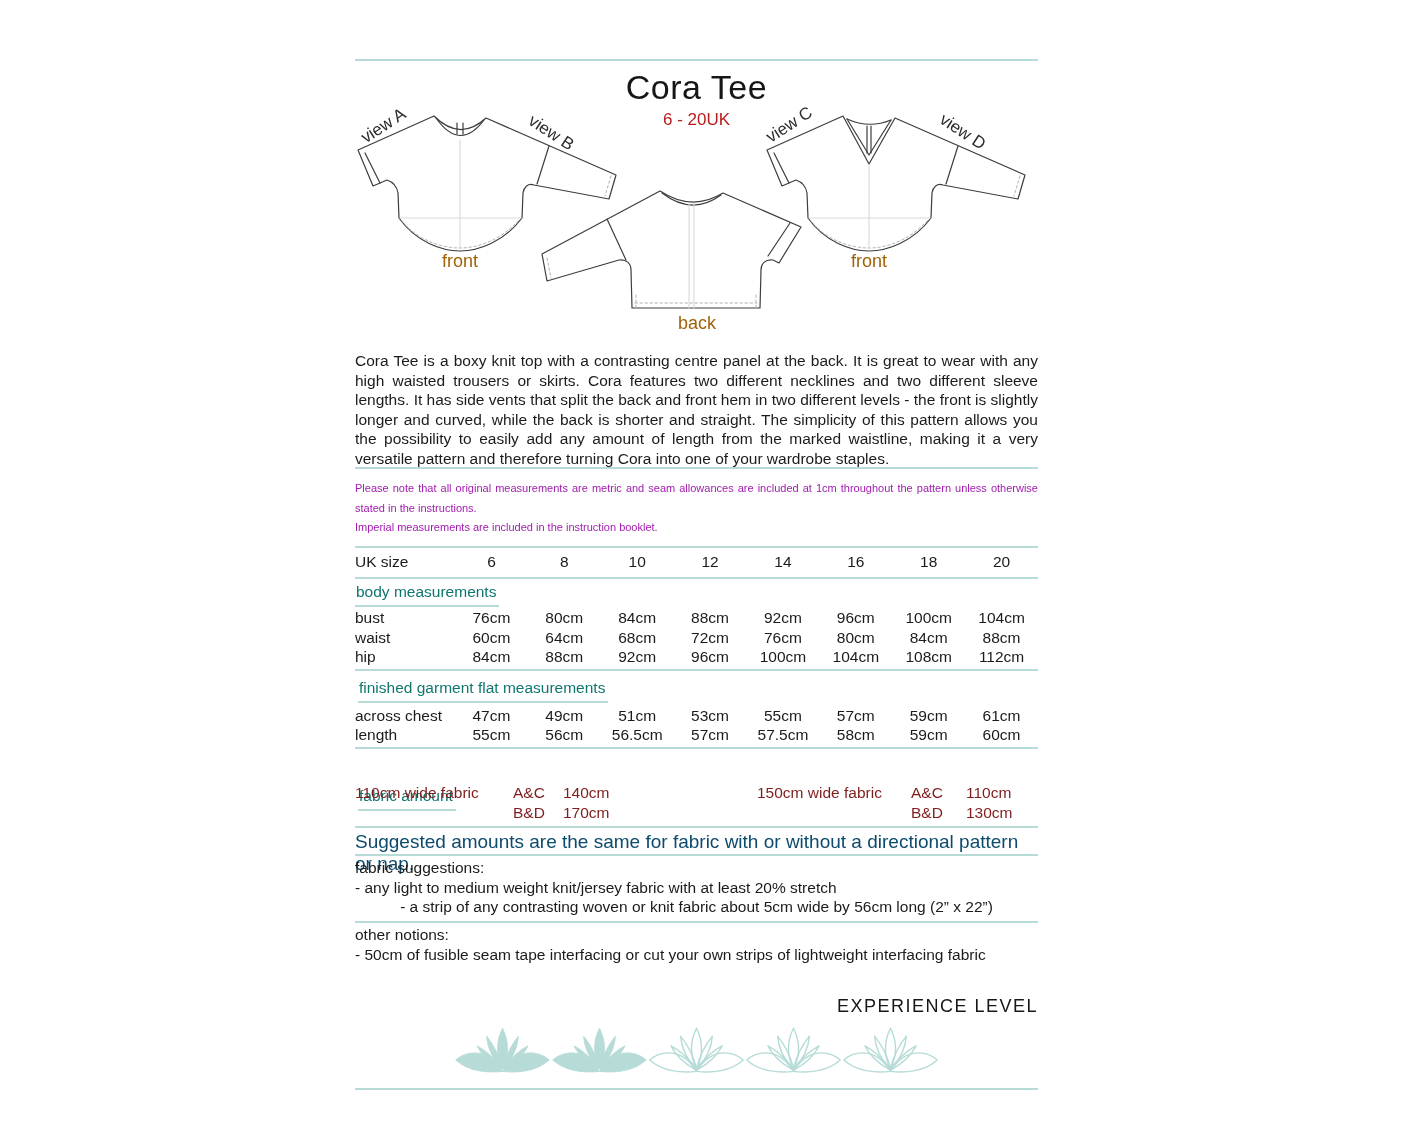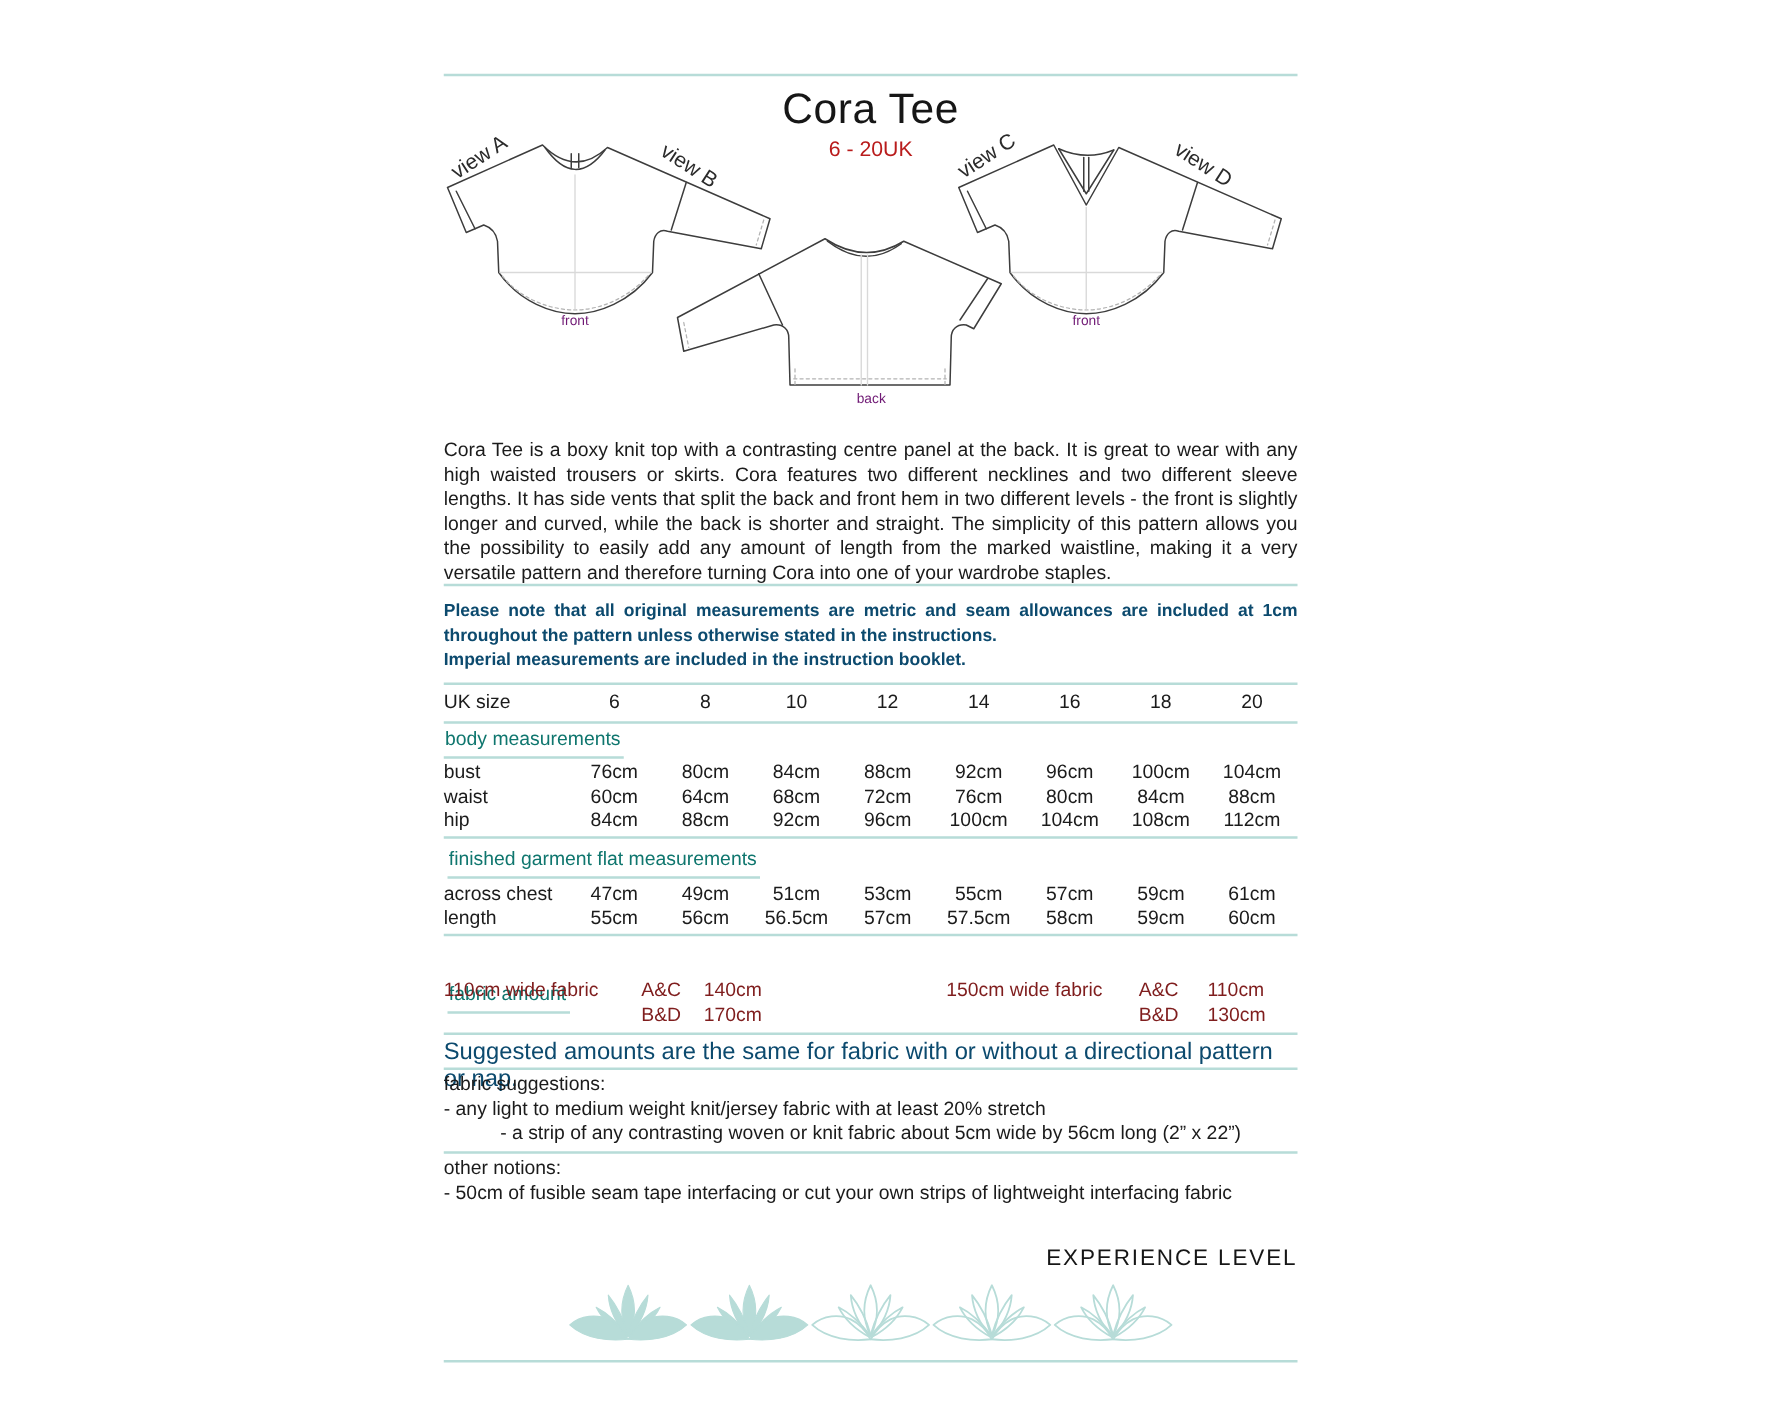--- a/index.html
+++ b/index.html
@@ -35,26 +35,26 @@
     font-size:17px;color:#b91c1c;}
 
   
   .drawings{position:absolute;top:100px;left:0;width:683px;height:250px;}
   .garment{position:absolute;}
   .garment path, .garment line{fill:none;stroke:var(--line);stroke-width:1.2;stroke-linejoin:round;stroke-linecap:round;}
   .garment .fillbody{fill:#ffffff;}
   .garment .faint{stroke:var(--faint);stroke-width:1.1;}
   .garment .dashed{stroke:var(--dash);stroke-width:1;stroke-dasharray:2.5 2.5;}
   .view-label{position:absolute;font-size:17px;color:#2b2b2b;white-space:nowrap;}
-  .caption{position:absolute;font-size:11px;color:#701a75;width:120px;text-align:center;}
+  .caption{position:absolute;font-size:18px;color:#a16207;width:120px;text-align:center;}
 
   .description{position:absolute;top:351px;left:0;width:683px;
     font-size:15.5px;line-height:19.6px;text-align:justify;color:#1b1b1b;}
   .note{position:absolute;top:479px;left:0;width:683px;
-    font-size:14px;line-height:19.6px;text-align:justify;color:#0c4a6e;font-weight:bold;}
+    font-size:11px;line-height:19.6px;text-align:justify;color:#a21caf;}
 
   
   .srow{position:absolute;left:0;width:683px;display:grid;
     grid-template-columns:100px repeat(8,1fr);font-size:15.5px;color:#1b1b1b;}
   .srow > span{text-align:center;}
   .srow > span:first-child{text-align:left;}
   .row-uksize{top:553px;}
   .row-bust{top:609px;}
   .row-waist{top:628.5px;}
   .row-hip{top:648px;}

